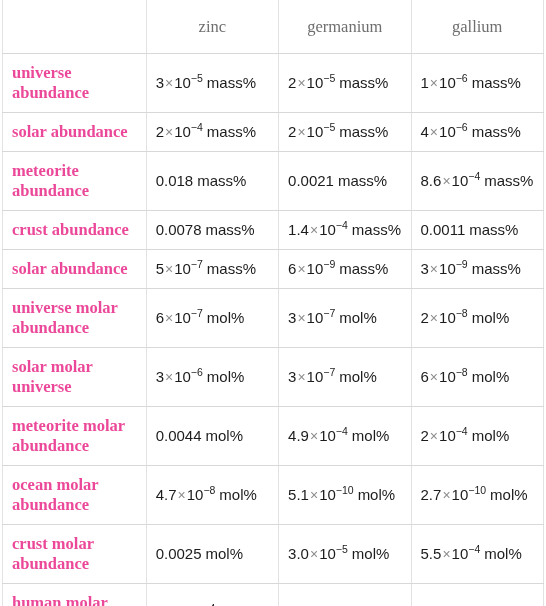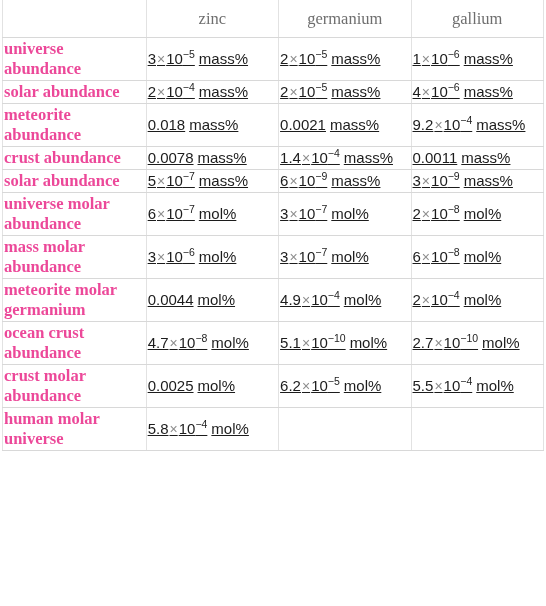--- a/index.html
+++ b/index.html
@@ -19,21 +19,21 @@
     margin-left: 2px;
     table-layout: fixed;
   }
   #abundance-table col.c-label { width: 141px; }
   #abundance-table col.c-val   { width: 130px; }
 
   #abundance-table th,
   #abundance-table td {
     border-right: 1px solid #e2e2e2;
     border-bottom: 1px solid #d8d8d8;
-    padding: 1px;
+    padding: 9px;
     vertical-align: middle;
   }
   #abundance-table th:first-child,
   #abundance-table td:first-child {
     border-left: 1px solid #e2e2e2;
   }
 
   
   .col-head {
     font-family: "Liberation Serif", serif;
@@ -63,21 +63,20 @@
 
   
   .value-cell {
     font-family: "Liberation Sans", sans-serif;
     font-size: 15px;
     color: #1c1c1c;
     text-align: left;
     padding: 6px 0 6px 11px;
     line-height: 20px;
     white-space: nowrap;
-    text-decoration: underline;
   }
   .value-cell.empty { color: transparent; }
 
   .sci-mant { }
   .sci-times {
     color: #8d8d8d;
     padding: 0 1px;
     font-size: 14px;
   }
   .sci-base { }
@@ -122,21 +121,21 @@
         <td class="value-cell"><span class="sci-mant">2</span><span class="sci-times">×</span><span class="sci-base">10</span><span class="sci-exp">−4</span><span class="unit">mass%</span></td>
         <td class="value-cell"><span class="sci-mant">2</span><span class="sci-times">×</span><span class="sci-base">10</span><span class="sci-exp">−5</span><span class="unit">mass%</span></td>
         <td class="value-cell"><span class="sci-mant">4</span><span class="sci-times">×</span><span class="sci-base">10</span><span class="sci-exp">−6</span><span class="unit">mass%</span></td>
       </tr>
       <tr>
         <th class="row-label">
           <span class="lbl-inner">meteorite abundance</span>
         </th>
         <td class="value-cell"><span class="sci-mant">0.018</span><span class="unit">mass%</span></td>
         <td class="value-cell"><span class="sci-mant">0.0021</span><span class="unit">mass%</span></td>
-        <td class="value-cell"><span class="sci-mant">9.2</span><span class="sci-times">×</span><span class="sci-base">10</span><span class="sci-exp">−4</span><span class="unit">mass%</span></td>
+        <td class="value-cell"><span class="sci-mant">8.6</span><span class="sci-times">×</span><span class="sci-base">10</span><span class="sci-exp">−4</span><span class="unit">mass%</span></td>
       </tr>
       <tr>
         <th class="row-label">
           <span class="lbl-inner">crust abundance</span>
         </th>
         <td class="value-cell"><span class="sci-mant">0.0078</span><span class="unit">mass%</span></td>
         <td class="value-cell"><span class="sci-mant">1.4</span><span class="sci-times">×</span><span class="sci-base">10</span><span class="sci-exp">−4</span><span class="unit">mass%</span></td>
         <td class="value-cell"><span class="sci-mant">0.0011</span><span class="unit">mass%</span></td>
       </tr>
       <tr>
@@ -150,48 +149,48 @@
       <tr>
         <th class="row-label">
           <span class="lbl-inner">universe molar abundance</span>
         </th>
         <td class="value-cell"><span class="sci-mant">6</span><span class="sci-times">×</span><span class="sci-base">10</span><span class="sci-exp">−7</span><span class="unit">mol%</span></td>
         <td class="value-cell"><span class="sci-mant">3</span><span class="sci-times">×</span><span class="sci-base">10</span><span class="sci-exp">−7</span><span class="unit">mol%</span></td>
         <td class="value-cell"><span class="sci-mant">2</span><span class="sci-times">×</span><span class="sci-base">10</span><span class="sci-exp">−8</span><span class="unit">mol%</span></td>
       </tr>
       <tr>
         <th class="row-label">
-          <span class="lbl-inner">mass molar abundance</span>
+          <span class="lbl-inner">solar molar universe</span>
         </th>
         <td class="value-cell"><span class="sci-mant">3</span><span class="sci-times">×</span><span class="sci-base">10</span><span class="sci-exp">−6</span><span class="unit">mol%</span></td>
         <td class="value-cell"><span class="sci-mant">3</span><span class="sci-times">×</span><span class="sci-base">10</span><span class="sci-exp">−7</span><span class="unit">mol%</span></td>
         <td class="value-cell"><span class="sci-mant">6</span><span class="sci-times">×</span><span class="sci-base">10</span><span class="sci-exp">−8</span><span class="unit">mol%</span></td>
       </tr>
       <tr>
         <th class="row-label">
-          <span class="lbl-inner">meteorite molar germanium</span>
+          <span class="lbl-inner">meteorite molar abundance</span>
         </th>
         <td class="value-cell"><span class="sci-mant">0.0044</span><span class="unit">mol%</span></td>
         <td class="value-cell"><span class="sci-mant">4.9</span><span class="sci-times">×</span><span class="sci-base">10</span><span class="sci-exp">−4</span><span class="unit">mol%</span></td>
         <td class="value-cell"><span class="sci-mant">2</span><span class="sci-times">×</span><span class="sci-base">10</span><span class="sci-exp">−4</span><span class="unit">mol%</span></td>
       </tr>
       <tr>
         <th class="row-label">
-          <span class="lbl-inner">ocean crust abundance</span>
+          <span class="lbl-inner">ocean molar abundance</span>
         </th>
         <td class="value-cell"><span class="sci-mant">4.7</span><span class="sci-times">×</span><span class="sci-base">10</span><span class="sci-exp">−8</span><span class="unit">mol%</span></td>
         <td class="value-cell"><span class="sci-mant">5.1</span><span class="sci-times">×</span><span class="sci-base">10</span><span class="sci-exp">−10</span><span class="unit">mol%</span></td>
         <td class="value-cell"><span class="sci-mant">2.7</span><span class="sci-times">×</span><span class="sci-base">10</span><span class="sci-exp">−10</span><span class="unit">mol%</span></td>
       </tr>
       <tr>
         <th class="row-label">
           <span class="lbl-inner">crust molar abundance</span>
         </th>
         <td class="value-cell"><span class="sci-mant">0.0025</span><span class="unit">mol%</span></td>
-        <td class="value-cell"><span class="sci-mant">6.2</span><span class="sci-times">×</span><span class="sci-base">10</span><span class="sci-exp">−5</span><span class="unit">mol%</span></td>
+        <td class="value-cell"><span class="sci-mant">3.0</span><span class="sci-times">×</span><span class="sci-base">10</span><span class="sci-exp">−5</span><span class="unit">mol%</span></td>
         <td class="value-cell"><span class="sci-mant">5.5</span><span class="sci-times">×</span><span class="sci-base">10</span><span class="sci-exp">−4</span><span class="unit">mol%</span></td>
       </tr>
       <tr>
         <th class="row-label">
           <span class="lbl-inner">human molar universe</span>
         </th>
         <td class="value-cell"><span class="sci-mant">5.8</span><span class="sci-times">×</span><span class="sci-base">10</span><span class="sci-exp">−4</span><span class="unit">mol%</span></td>
         <td class="value-cell empty">&nbsp;</td>
         <td class="value-cell empty">&nbsp;</td>
       </tr>

